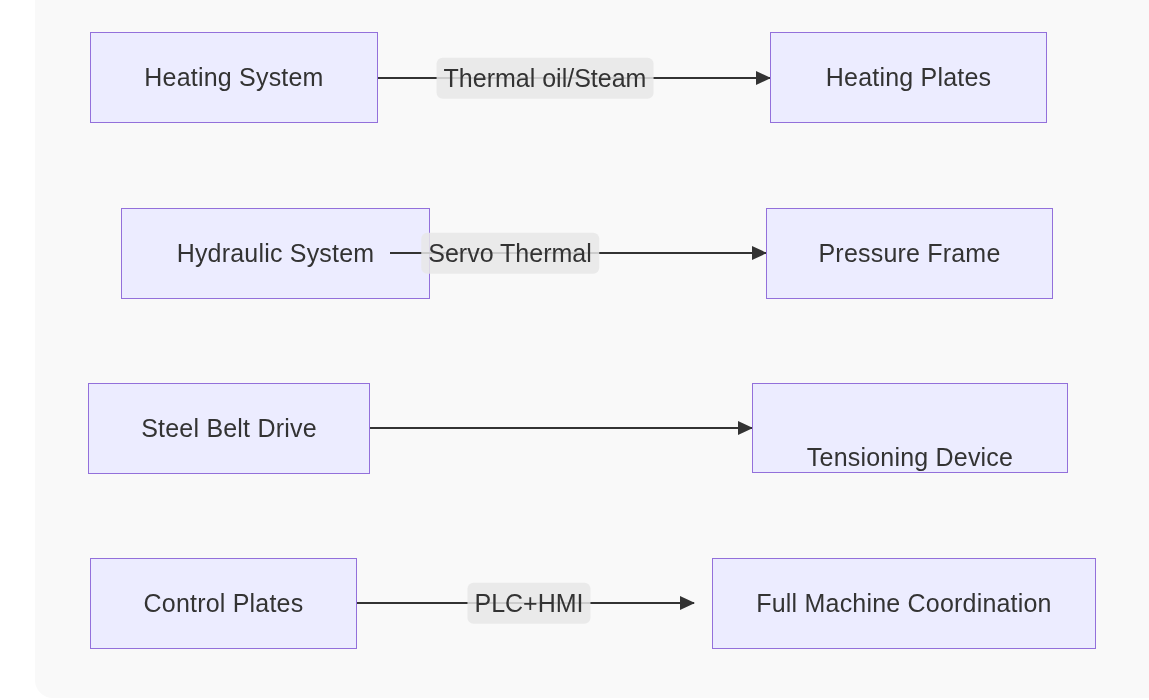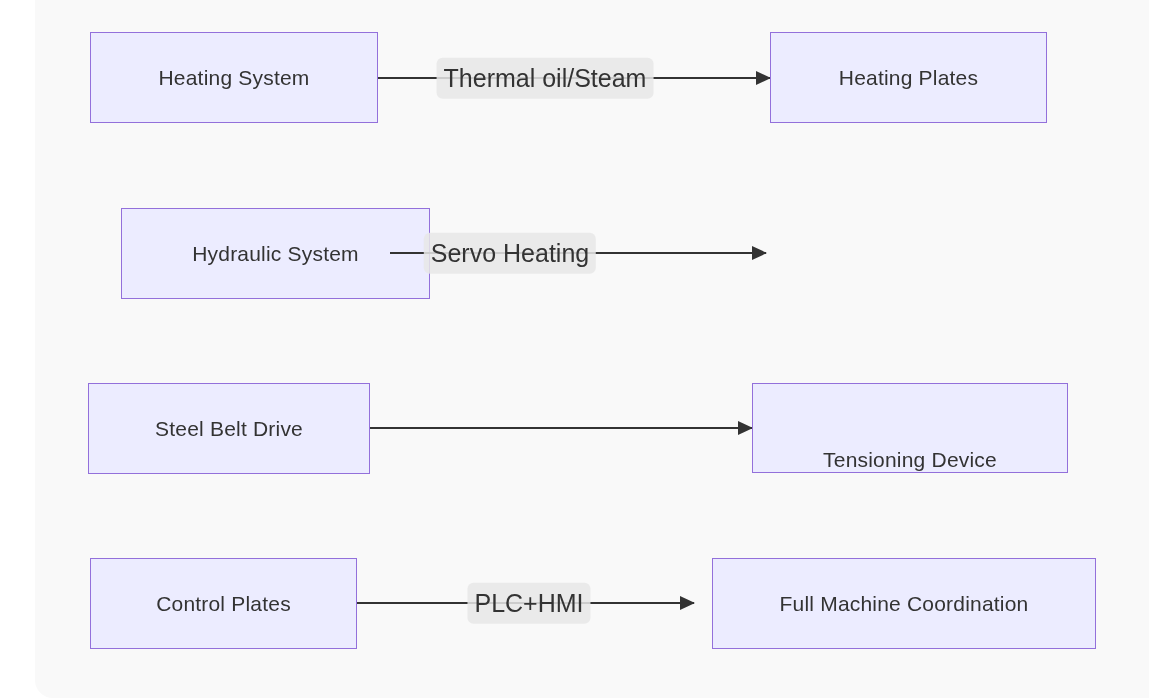--- a/index.html
+++ b/index.html
@@ -27,21 +27,21 @@
   }
   .node {
     position: absolute;
     box-sizing: border-box;
     background: var(--node-fill, #ececff);
     border: 1.5px solid var(--node-border, #9370db);
     display: flex;
     align-items: center;
     justify-content: center;
     color: var(--text-color, #333333);
-    font-size: 21px;
+    font-size: 25px;
     letter-spacing: 0.2px;
     white-space: nowrap;
   }
   .edge {
     position: absolute;
     height: 2px;
     background: var(--edge-color, #333333);
   }
   .arrowhead {
     position: absolute;
@@ -82,21 +82,24 @@
   </div>
   <div class="node" style="left:770px; top:32px; width:277px; height:91px;">
     <span>Heating Plates</span>
   </div>
 
   <div class="node" style="left:81px; top:208px; width:309px; height:91px;margin-left:40px;">
     <span>Hydraulic System</span>
   </div>
   <div class="edge" style="left:390px; top:252px; width:376px;">
     <span class="arrowhead"></span>
-    <span class="edge-label" style="left:120px;">Servo Heating</span>
+    <span class="edge-label" style="left:120px;">Servo Thermal</span>
+  </div>
+  <div class="node" style="left:766px; top:208px; width:287px; height:91px;">
+    <span>Pressure Frame</span>
   </div>
 
   <div class="node" style="left:88px; top:383px; width:282px; height:91px;">
     <span>Steel Belt Drive</span>
   </div>
   <div class="edge" style="left:370px; top:427px; width:382px;">
     <span class="arrowhead"></span>
 
   </div>
   <div class="node" style="left:752px; top:383px; width:316px; height:90px;align-items:flex-end;">

